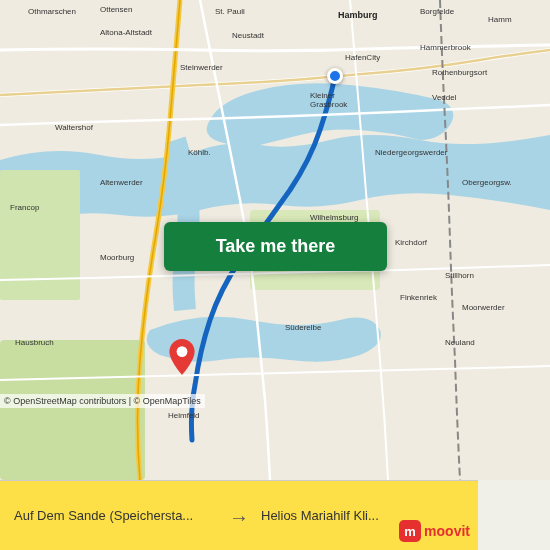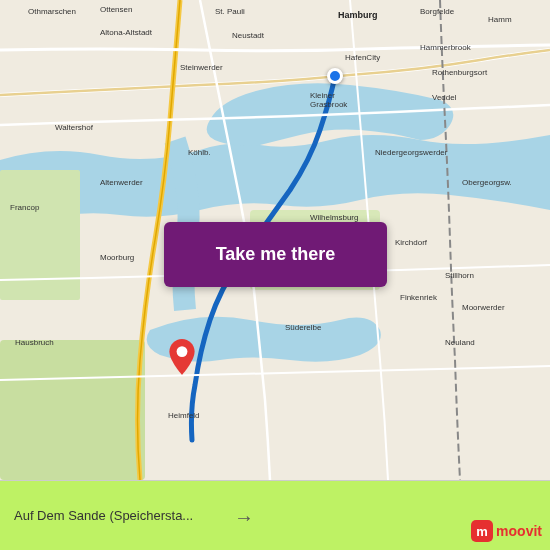--- a/index.html
+++ b/index.html
@@ -28,40 +28,40 @@
       position: absolute;
       top: 0; left: 0;
     }
 
     
     #take-me-there-btn {
       position: absolute;
       top: 222px;
       left: 164px;
       width: 223px;
-      height: 65px;
-      background: #701a75;
+      height: 49px;
+      background: #15803d;
       color: #fff;
       border: none;
       border-radius: 6px;
       font-size: 18px;
       font-weight: bold;
       cursor: pointer;
       display: flex;
       align-items: center;
       justify-content: center;
       box-shadow: 0 2px 8px rgba(0,0,0,0.3);
       z-index: 10;
     }
 
     
     #bottom-bar {
-      width: 550px;
+      width: 478px;
       height: 70px;
-      background: #bef264;
+      background: #fde047;
       display: flex;
       align-items: center;
       border-top: 1px solid #ccc;
       padding: 8px 8px;
       position: relative;
     }
 
     #route-from {
       flex: 1;
       display: flex;
@@ -220,27 +220,31 @@
 
   <div id="origin-dot"></div>
 
   <svg id="dest-pin" viewBox="0 0 28 40" xmlns="http://www.w3.org/2000/svg">
     <path d="M14,0 C6.3,0 0,6.3 0,14 C0,24.5 14,40 14,40 C14,40 28,24.5 28,14 C28,6.3 21.7,0 14,0 Z" fill="#e53935"></path>
     <circle cx="14" cy="14" r="6" fill="#fff"></circle>
   </svg>
 
   <button id="take-me-there-btn">Take me there</button>
 
+  <div id="attribution">© OpenStreetMap contributors | © OpenMapTiles</div>
 </div>
 
 <div id="bottom-bar">
   <div id="route-from">
     <span class="route-label">Auf Dem Sande (Speichersta...</span>
   </div>
   <div id="route-arrow">→</div>
+  <div id="route-to">
+    <span class="route-label">Helios Mariahilf Kli...</span>
+  </div>
   <div id="moovit-logo">
     <svg width="22" height="22" viewBox="0 0 22 22">
       <rect width="22" height="22" rx="5" fill="#e63030"></rect>
       <text x="11" y="16" text-anchor="middle" font-size="13" font-weight="bold" fill="#fff" font-family="Arial">m</text>
     </svg>
     <span class="moovit-text">moovit</span>
   </div>
 </div>
 
 </body></html>

